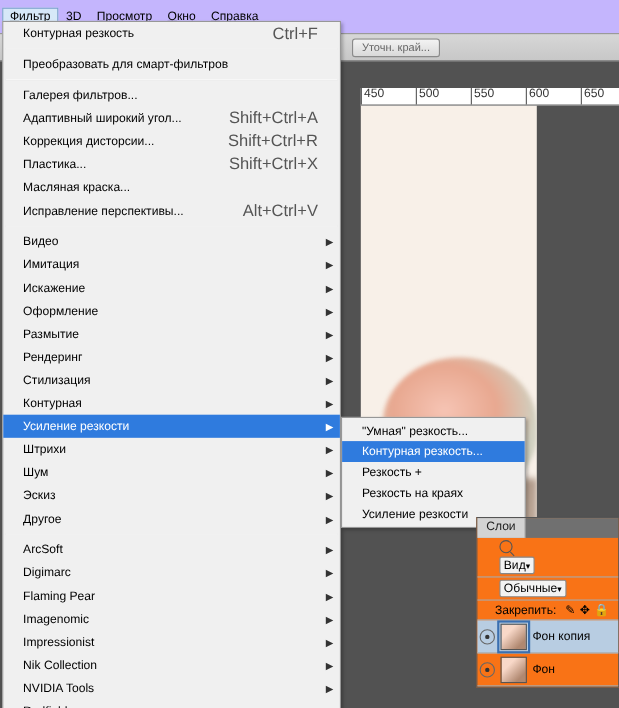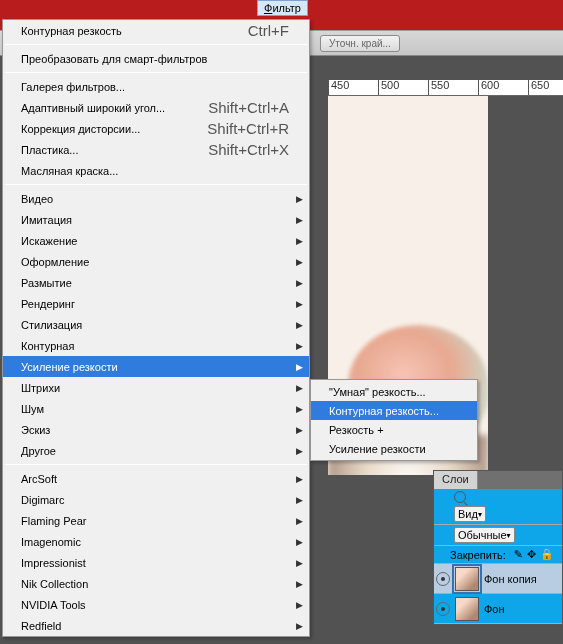--- a/index.html
+++ b/index.html
@@ -1,18 +1,18 @@
 <!DOCTYPE html>
 <html><head>
 <meta charset="utf-8">
 <style>
   * { margin: 0; padding: 0; box-sizing: border-box; font-family: "Segoe UI", Tahoma, sans-serif; font-size: 11px; }
   body { width: 563px; height: 644px; background: #525252; overflow: hidden; position: relative; }
 
-  .menubar { display: flex; align-items: center; background: #b91c1c; height: 31px; border-bottom: 1px solid #9a9a9a; padding-left: 2px; flex-direction: column; }
+  .menubar { display: flex; align-items: center; background: #c4b5fd; height: 31px; border-bottom: 1px solid #9a9a9a; padding-left: 2px; }
   .menubar-item { padding: 2px 7px; cursor: default; }
   .menubar-item.active { background: #d6e8f8; border: 1px solid #7da2ce; padding: 1px 6px; }
   .menubar-item .mn { text-decoration: underline; }
 
   .options-bar { height: 25px; background: linear-gradient(#d7d7d7,#c7c7c7); border-bottom:1px solid #888; display:flex; align-items:center; padding-left: 320px; }
   .refine-btn { font-size:10px; padding:2px 8px; background:linear-gradient(#f3f3f3,#d9d9d9); border:1px solid #8a8a8a; border-radius:3px; color:#666;}
 
   .ruler-h { position:absolute; top:80px; left:328px; right:0; height:16px; background:#fff; border-bottom:1px solid #666; display:flex; font-size:9px; color:#333; overflow:hidden;}
   .ruler-tick { position:absolute; top:0; width:50px; border-left:1px solid #555; height:28px; padding-left:2px; line-height:10px;}
 
@@ -24,21 +24,21 @@
   .menu-item.highlight .arrow{color:#fff;}
   .sep { height:1px; background:#d0d0d0; border-bottom:1px solid #fff; margin:3px 2px;}
 
   .submenu { position:absolute; top:379px; left:310px; width:168px; background:#f0f0f0; border:1px solid #979797; box-shadow:2px 2px 3px rgba(0,0,0,0.25); padding:2px 0;}
   .submenu .menu-item{height:19px; padding:0 14px 0 18px;}
 
   .canvas-img { position:absolute; top:95px; left:328px; width:160px; height:380px; background:#f8f0e8; overflow:hidden;}
   .ear { position:absolute; top:230px; left:20px; width:140px; height:120px; background: radial-gradient(ellipse at 40% 40%, #f6c4b4 0%, #e8a890 40%, #d0d0c0 70%); border-radius:50% 50% 40% 40%; filter:blur(2px);}
   .fur { position:absolute; top:340px; left:0; right:0; height:200px; background: radial-gradient(ellipse at 50% 30%, #fff 0%, #e8d8c8 40%, #998070 85%); filter:blur(3px);}
 
-  .layers-panel { position:absolute; top:470px; right:0; width:130px; background:#0ea5e9; border:1px solid #555; font-size:10px;}
+  .layers-panel { position:absolute; top:470px; right:0; width:130px; background:#f97316; border:1px solid #555; font-size:10px;}
   .panel-tabs { display:flex; background:#707070; height:18px;}
   .panel-tab { background:#d3d3d3; color:#222; padding:2px 8px; border-right:1px solid #888;}
   .panel-row { display:flex; align-items:flex-start; padding:2px 20px; gap:3px; border-bottom:1px solid #aaa;flex-direction:column;}
   .search-ico{width:12px;height:12px;border:1.4px solid #555;border-radius:50%;position:relative;}
   .search-ico:after{content:"";position:absolute;width:5px;height:1.4px;background:#555;transform:rotate(45deg);bottom:-2px;right:-3px;}
   .dd { flex:1; background:#f3f3f3;border:1px solid #888;border-radius:2px;padding:1px 3px;display:flex;justify-content:space-between;align-items:center;}
   .dd .chev{font-size:8px;}
   .lock-row{display:flex;align-items:center;gap:4px;padding:2px 16px;border-bottom:1px solid #aaa;font-size:10px;}
   .lock-ico{width:10px;height:10px;display:inline-block;background:#999;border-radius:1px;position:relative;}
   .layer-row{display:flex;align-items:center;height:30px;border-bottom:1px solid #aaa;padding:0 2px;gap:5px;}
@@ -98,20 +98,24 @@
       <span>Коррекция дисторсии...</span>
       <span class="shortcut">Shift+Ctrl+R</span>
     </div>
   <div class="menu-item">
       <span>Пластика...</span>
       <span class="shortcut">Shift+Ctrl+X</span>
     </div>
   <div class="menu-item">
       <span>Масляная краска...</span>
     </div>
+  <div class="menu-item">
+      <span>Исправление перспективы...</span>
+      <span class="shortcut">Alt+Ctrl+V</span>
+    </div>
 
   <div class="sep"></div>
 
   <div class="menu-item">
       <span>Видео</span>
       <span class="arrow">▶</span>
     </div>
   <div class="menu-item">
       <span>Имитация</span>
       <span class="arrow">▶</span>
@@ -200,20 +204,23 @@
 
 <div class="submenu">
   <div class="menu-item">
       <span>"Умная" резкость...</span>
     </div>
   <div class="menu-item highlight">
       <span>Контурная резкость...</span>
     </div>
   <div class="menu-item">
       <span>Резкость +</span>
+    </div>
+  <div class="menu-item">
+      <span>Резкость на краях</span>
     </div>
   <div class="menu-item">
       <span>Усиление резкости</span>
     </div>
 </div>
 
 <div class="layers-panel">
   <div class="panel-tabs">
     <div class="panel-tab">Слои</div>
   </div>

